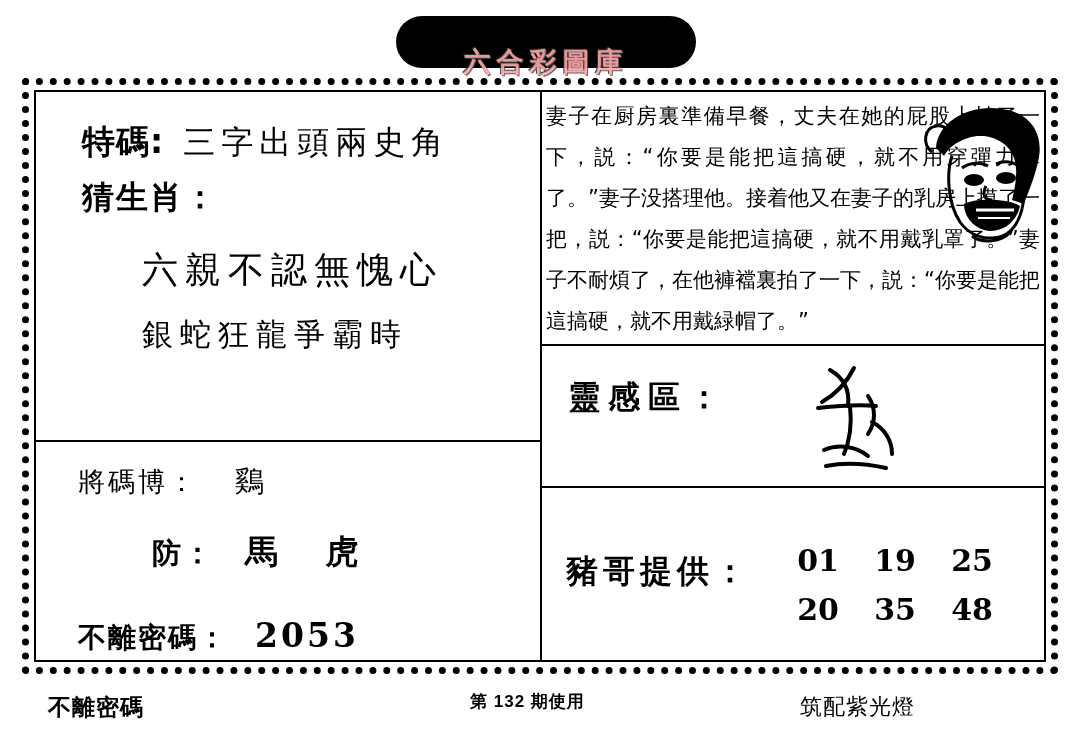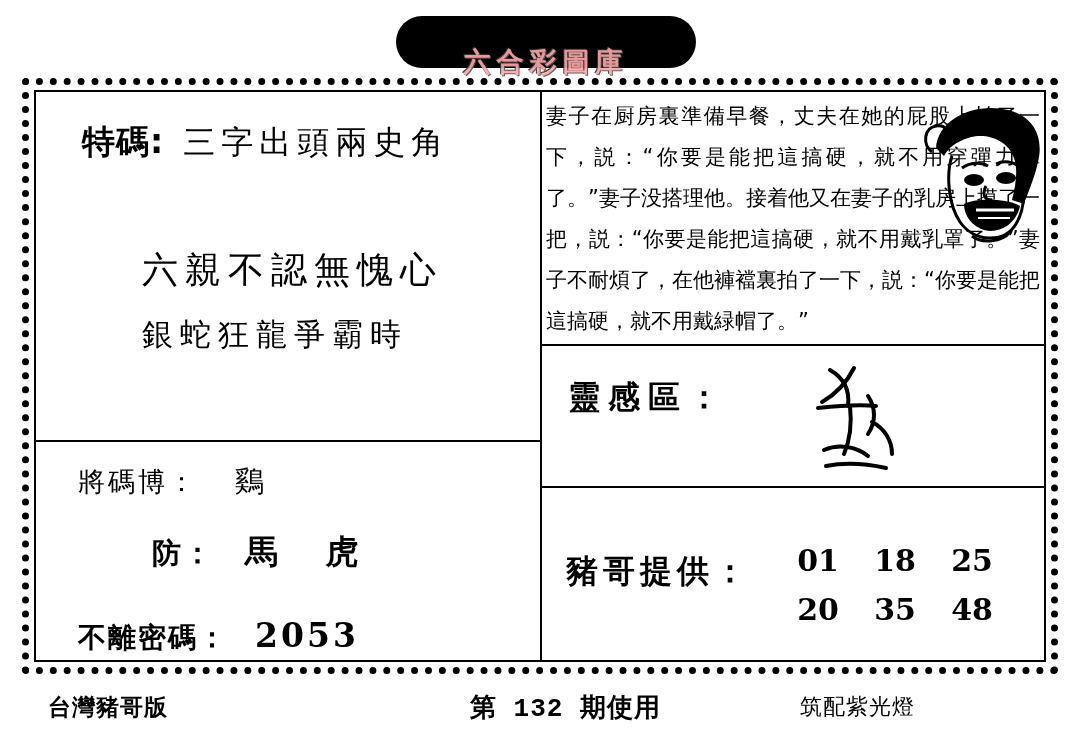--- a/index.html
+++ b/index.html
@@ -301,23 +301,23 @@
     font-family: "DejaVu Sans", sans-serif;
     font-weight: bold;
     font-size: 23px;
     letter-spacing: 1px;
     white-space: nowrap;
   }
   .footer-center {
     position: absolute;
     left: 470px;
     top: 690px;
-    font-family: Liberation Mono, monospace;
-    font-weight: bold;
-    font-size: 26px;
+    font-family: Liberation Sans, sans-serif;
+    font-weight: bold;
+    font-size: 17px;
     letter-spacing: 1px;
     white-space: nowrap;
   }
   .footer-right {
     position: absolute;
     left: 800px;
     top: 692px;
     font-family: "DejaVu Sans", sans-serif;
     font-size: 22px;
     letter-spacing: 1px;
@@ -338,20 +338,21 @@
 <div class="h-divider-r1"></div>
 <div class="h-divider-r2"></div>
 
 <div class="left-col">
 
   <div class="row-te">
     <span class="label-te">特碼:</span>
     <span class="val-te">三字出頭兩史角</span>
   </div>
 
+  <div class="row-sx">猜生肖：</div>
 
   <div class="poem1">六親不認無愧心</div>
   <div class="poem2">銀蛇狂龍爭霸時</div>
 
   <div class="row-bo">
     <span class="lab">將碼博：</span>
     <span class="val">鷄</span>
   </div>
 
   <div class="row-fang">
@@ -409,25 +410,25 @@
       <path d="M16 104 C36 100, 58 102, 76 106"></path>
       <path d="M62 60 C74 66, 82 78, 82 92"></path>
     </g>
   </svg>
 </div>
 
 <div class="provider-label">豬哥提供：</div>
 <div class="numbers">
   <div class="num-row">
     <span class="num">01</span>
-    <span class="num">18</span>
+    <span class="num">19</span>
     <span class="num">25</span>
   </div>
   <div class="num-row">
     <span class="num">20</span>
     <span class="num">35</span>
     <span class="num">48</span>
   </div>
 </div>
 
-<div class="footer-left">台灣豬哥版</div>
+<div class="footer-left">不離密碼</div>
 <div class="footer-center">第 132 期使用</div>
 <div class="footer-right">筑配紫光燈</div>
 
 </body></html>

